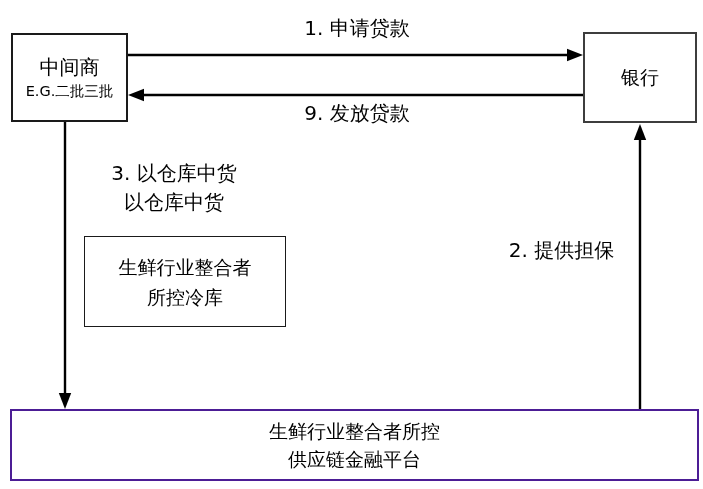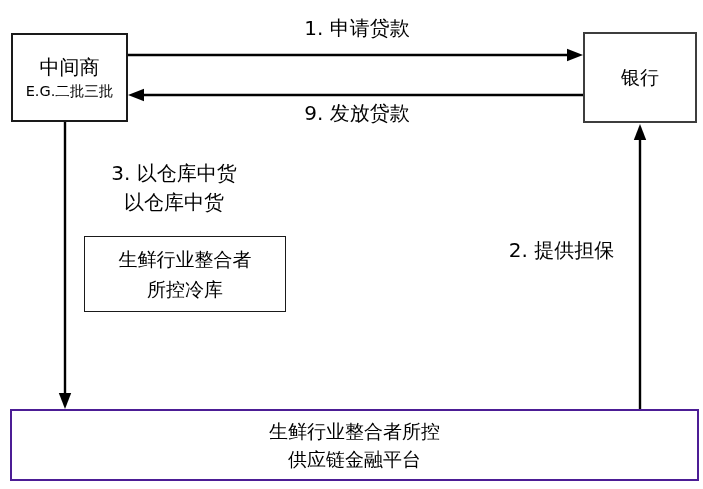--- a/index.html
+++ b/index.html
@@ -36,21 +36,21 @@
   .node-middleman .title { font-size: 20px; line-height: 24px; }
   .node-middleman .subtitle { font-size: 14.5px; line-height: 18px; }
   .node-bank {
     left: 583px; top: 32px;
     width: 114px; height: 91px;
     border: 2px solid #3d3d3d;
     font-size: 19px;
   }
   .node-cold {
     left: 84px; top: 236px;
-    width: 202px; height: 76px;
+    width: 202px; height: 91px;
     border: 1.5px solid #1a1a1a;
     font-size: 19px;
     line-height: 30px;
   }
   .node-platform {
     left: 10px; top: 409px;
     width: 689px; height: 72px;
     border: 2px solid #4c1d95;
     font-size: 19px;
     line-height: 28px;

